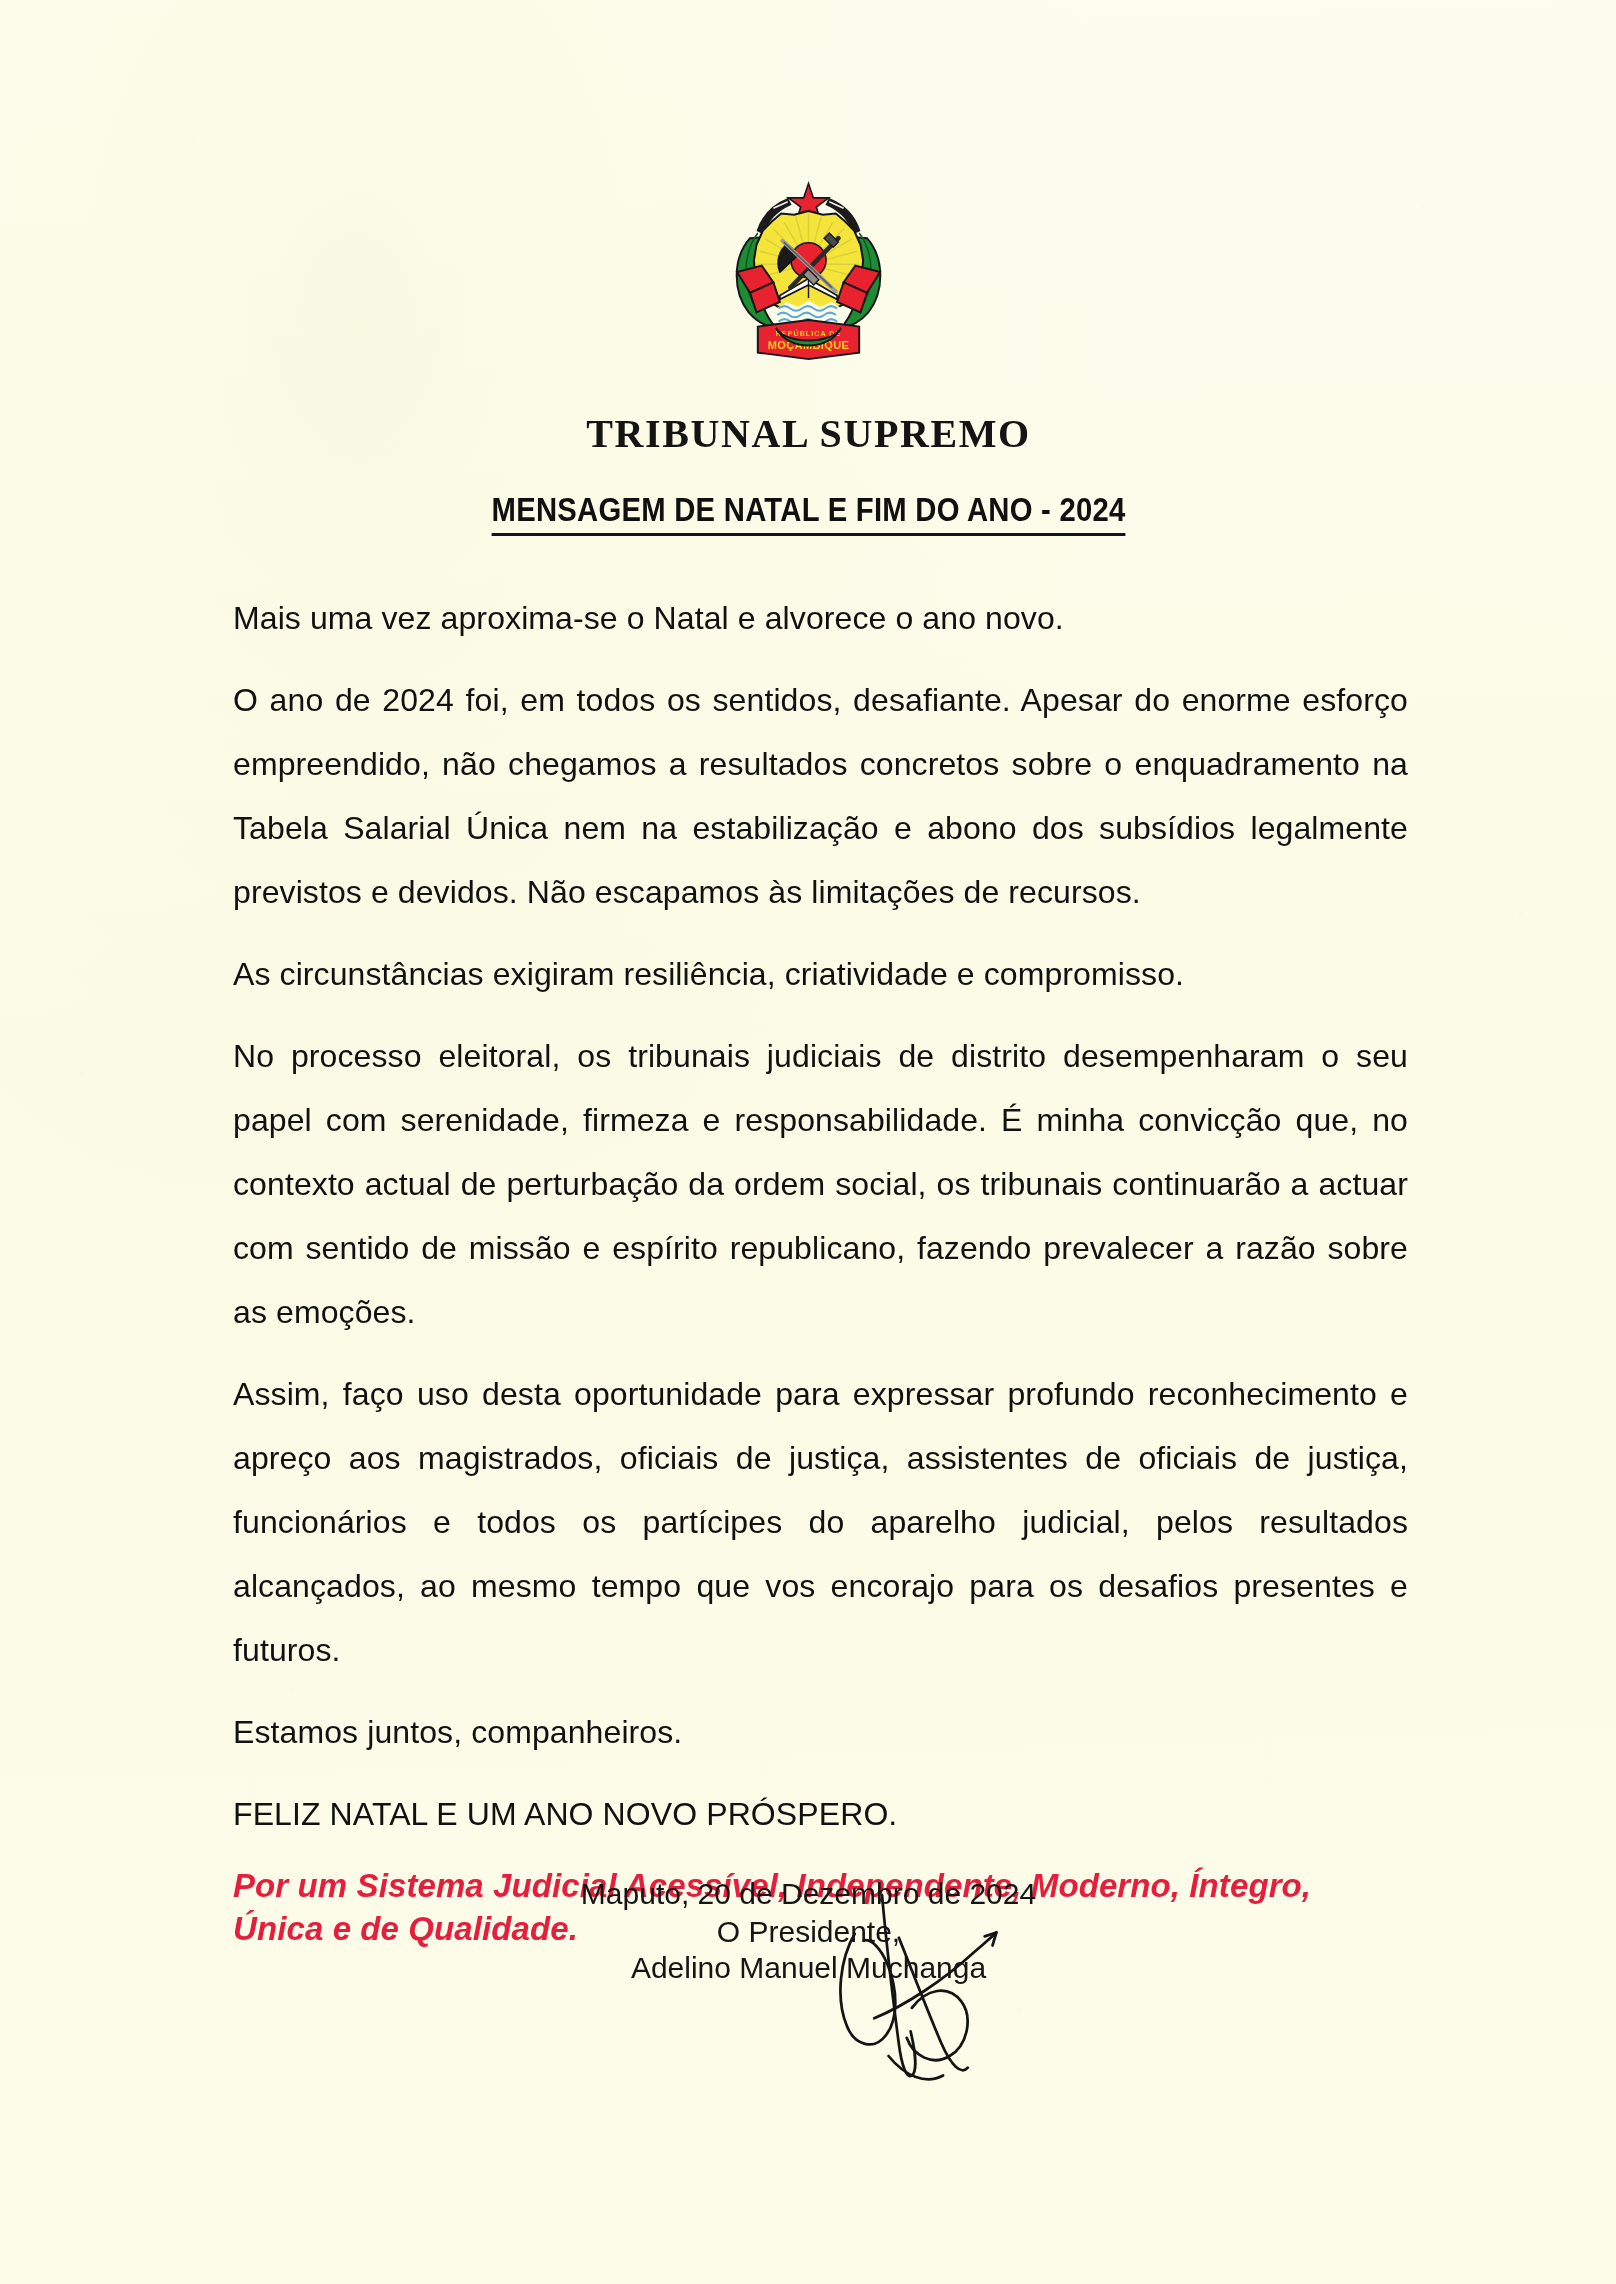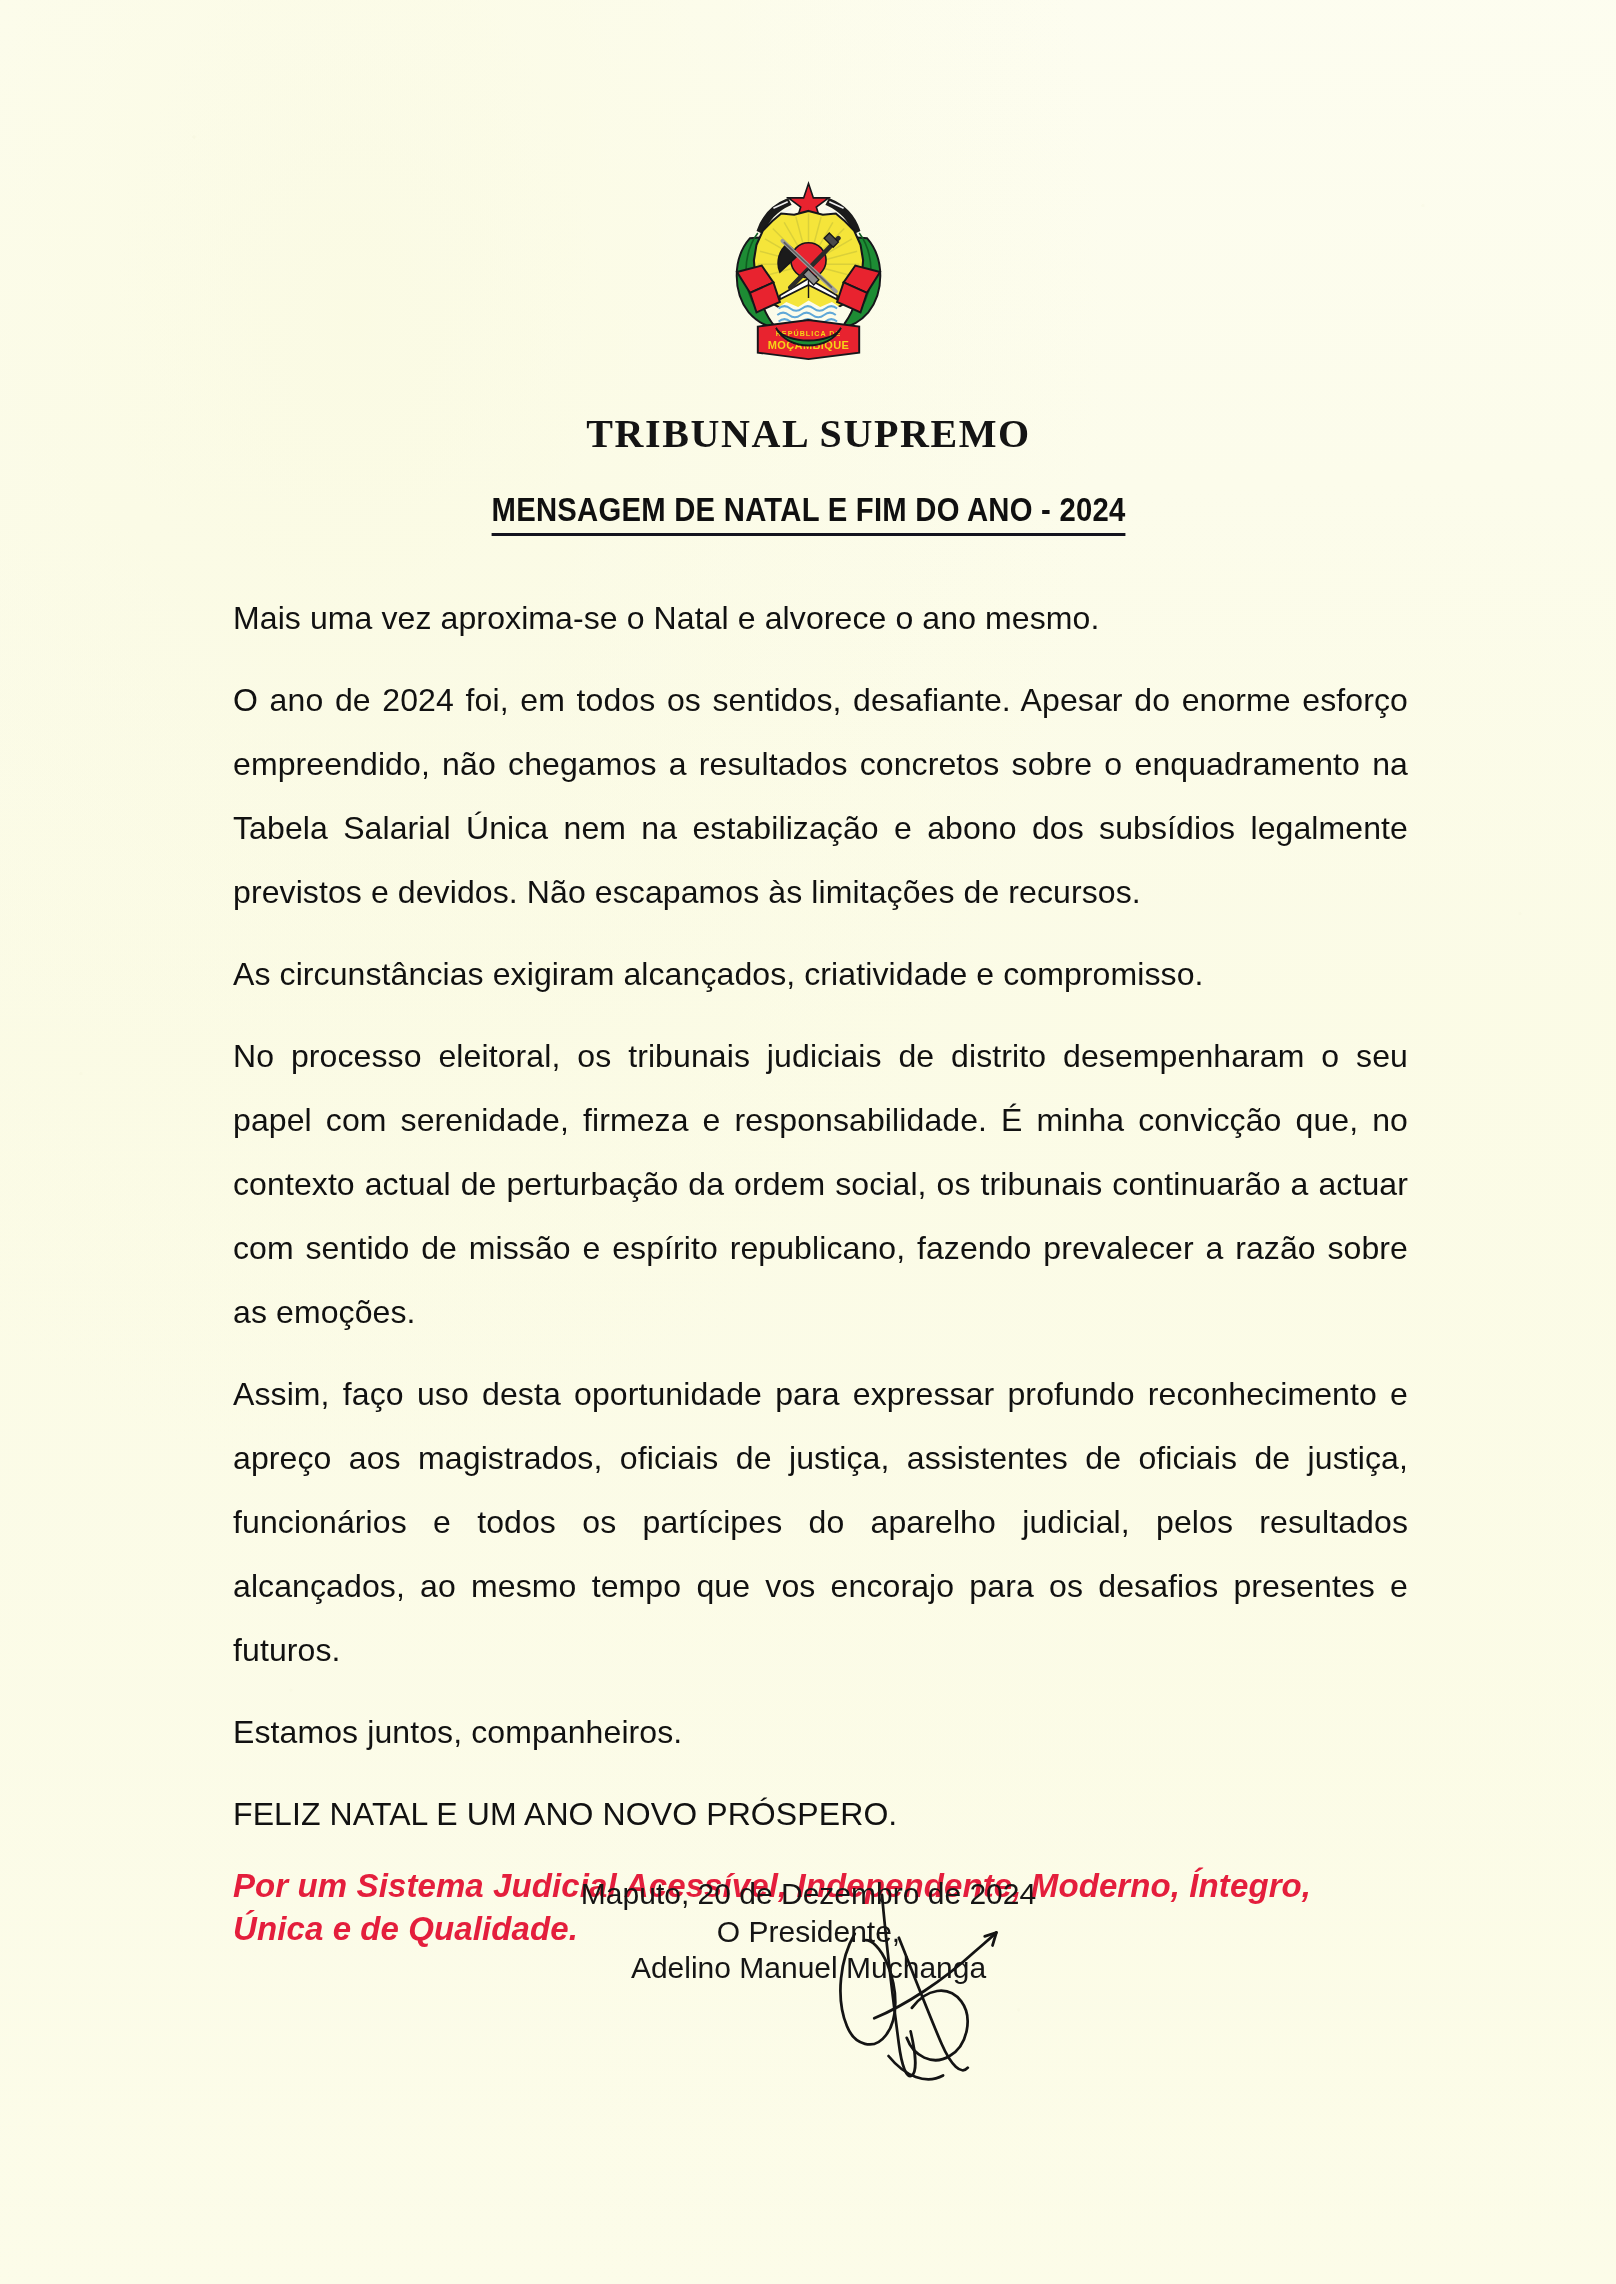--- a/index.html
+++ b/index.html
@@ -255,23 +255,23 @@
       <path d="M100 246 C118 282 182 282 200 246 C186 272 114 272 100 246 Z" fill="#1d8c34" stroke="#16161a" stroke-width="3"></path>
     </svg>
   </div>
 
   <div class="doc-title">TRIBUNAL SUPREMO</div>
   <div class="doc-subtitle-row">
     <span class="doc-subtitle">MENSAGEM DE NATAL E FIM DO ANO - 2024</span>
   </div>
 
   <div class="body-block">
-    <p class="para last-natural">Mais uma vez aproxima-se o Natal e alvorece o ano mesmo.</p>
+    <p class="para last-natural">Mais uma vez aproxima-se o Natal e alvorece o ano novo.</p>
     <p class="para">O ano de 2024 foi, em todos os sentidos, desafiante. Apesar do enorme esforço empreendido, não chegamos a resultados concretos sobre o enquadramento na Tabela Salarial Única nem na estabilização e abono dos subsídios legalmente previstos e devidos. Não escapamos às limitações de recursos.</p>
-    <p class="para last-natural">As circunstâncias exigiram alcançados, criatividade e compromisso.</p>
+    <p class="para last-natural">As circunstâncias exigiram resiliência, criatividade e compromisso.</p>
     <p class="para">No processo eleitoral, os tribunais judiciais de distrito desempenharam o seu papel com serenidade, firmeza e responsabilidade. É minha convicção que, no contexto actual de perturbação da ordem social, os tribunais continuarão a actuar com sentido de missão e espírito republicano, fazendo prevalecer a razão sobre as emoções.</p>
     <p class="para">Assim, faço uso desta oportunidade para expressar profundo reconhecimento e apreço aos magistrados, oficiais de justiça, assistentes de oficiais de justiça, funcionários e todos os partícipes do aparelho judicial, pelos resultados alcançados, ao mesmo tempo que vos encorajo para os desafios presentes e futuros.</p>
     <p class="para last-natural">Estamos juntos, companheiros.</p>
     <p class="para last-natural">FELIZ NATAL E UM ANO NOVO PRÓSPERO.</p>
   </div>
 
   <div class="slogan">
     <div>Por um Sistema Judicial Acessível, Independente, Moderno, Íntegro,</div>
     <div>Única e de Qualidade.</div>
   </div>

